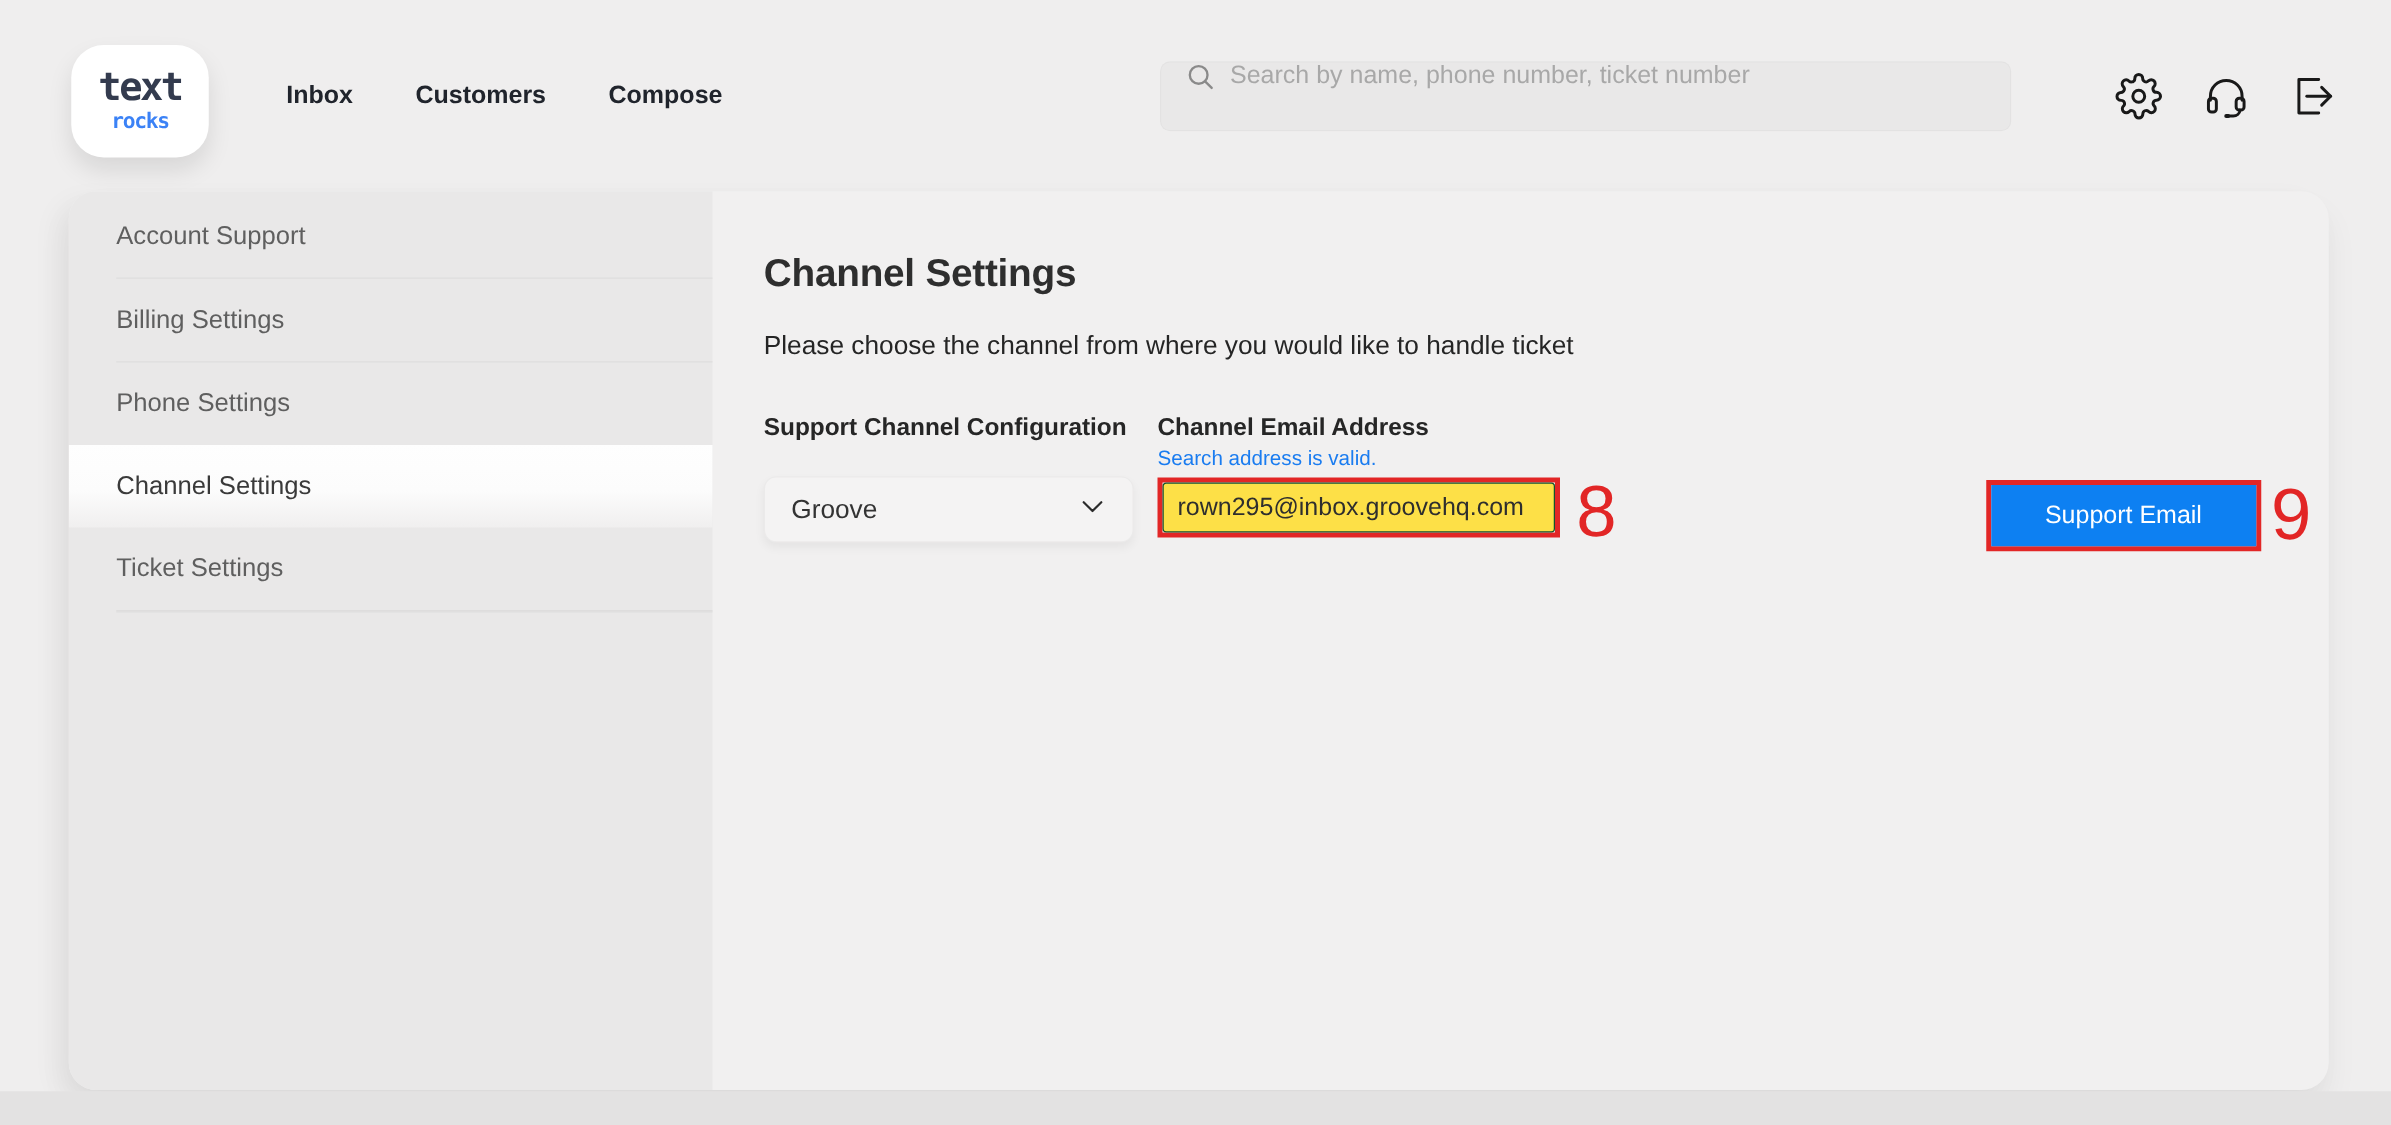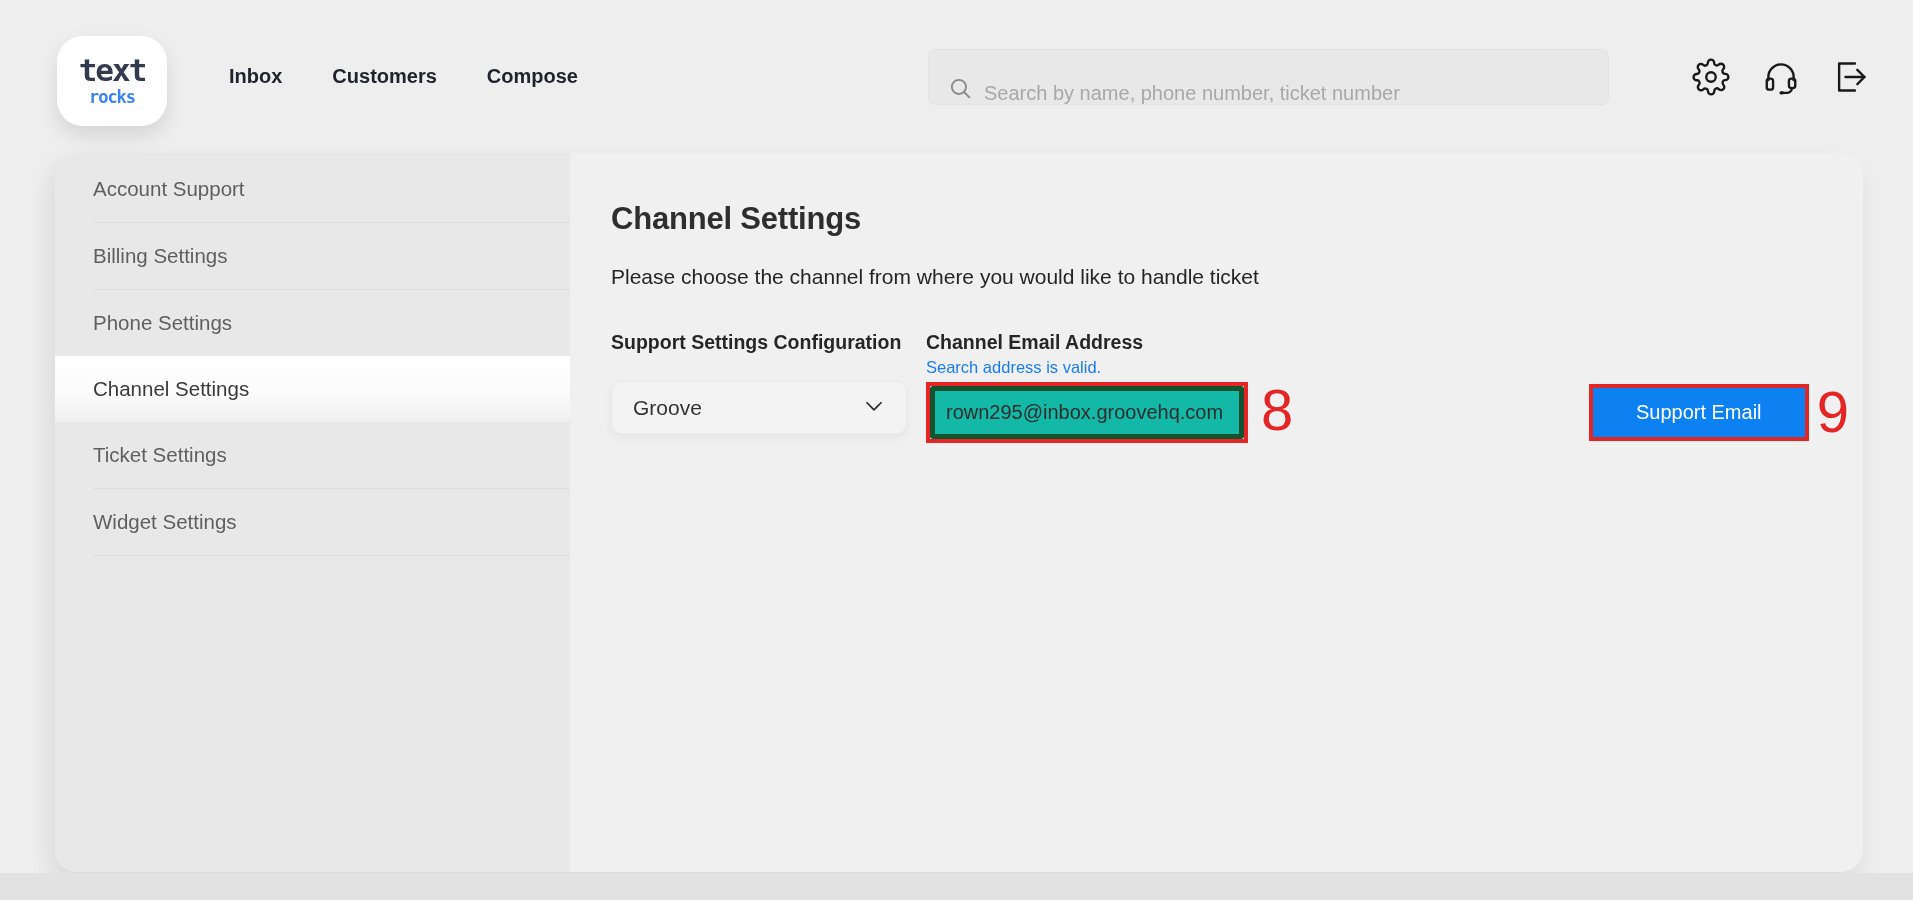--- a/index.html
+++ b/index.html
@@ -28,21 +28,21 @@
   }
   .logo-line2 {
     font-family:"DejaVu Sans Mono", monospace; font-weight:bold; font-size:17px;
     color:#3b82f6; line-height:1; margin-top:3px; letter-spacing:-1px;
   }
   .nav { display:flex; gap:50px; margin-left:62px; }
   .nav-item { font-size:20px; font-weight:bold; color:#20242c; cursor:pointer; white-space:nowrap; }
 
   .search {
     margin-left:auto; width:681px; height:56px; background:#e9e8e8; border-radius:8px;
-    display:flex; align-items:flex-end; padding:0 16px 0 20px; flex-shrink:0;
+    display:flex; align-items:flex-start; padding:0 16px 0 20px; flex-shrink:0;
     box-shadow:inset 0 0 0 1px rgba(0,0,0,.025);
   }
   .search svg { flex-shrink:0; }
   .search input {
     border:none; outline:none; background:transparent; width:100%; margin-left:11px;
     font-size:20px; color:#555; font-family:inherit;
   }
   .search input::placeholder { color:#a8a8a8; opacity:1; }
 
   .header-icons { display:flex; align-items:center; gap:32px; margin-left:83px; }
@@ -79,22 +79,22 @@
     box-shadow:0 4px 8px rgba(0,0,0,.05);
     display:flex; align-items:center; justify-content:space-between;
     padding:0 19px 0 21px; cursor:pointer;
   }
   .select-value { font-size:21px; color:#333333; }
 
   .email-field { margin-left:19px; flex-shrink:0; }
   .valid-note { font-size:16.5px; margin-top:4px; }
   .red-box { border:4px solid #e22626; margin-top:5px; display:inline-block; line-height:0; }
   .email-input {
-    display:block; width:314px; height:53px;
-    border:5px solid #14532d; border-radius:3px; background:#14b8a6;
+    display:block; width:314px; height:40px;
+    border:1px solid #14532d; border-radius:3px; background:#fde047;
     font-size:20px; color:#2e2e2e; padding:0 10px 0 11px; outline:none; font-family:inherit;
   }
   .annot { font-size:58px; line-height:1; color:#e22626; font-weight:normal; }
   .annot-8 { margin-left:13px; margin-top:50px; }
 
   .verify-wrap { margin-left:auto; margin-top:52px; display:flex; align-items:center; margin-right:0; }
   .verify-btn {
     display:block; width:212px; height:49px; border:none; cursor:pointer;
     background:#0d80f2; color:#ffffff; font-size:20px; font-family:inherit;
   }
@@ -157,32 +157,31 @@
 
     <aside class="sidebar">
       <div class="side-item">Account Support</div>
       <div class="side-divider"></div>
       <div class="side-item">Billing Settings</div>
       <div class="side-divider"></div>
       <div class="side-item">Phone Settings</div>
       <div class="side-item active">Channel Settings</div>
       <div class="side-item">Ticket Settings</div>
       <div class="side-divider"></div>
-      <div class="side-item">Widget Settings</div>
       <div class="side-divider"></div>
     </aside>
 
     <section class="content">
       <h1 class="page-title">Channel Settings</h1>
       <p class="page-sub">Please choose the channel from where you would like to handle ticket</p>
 
       <div class="form-row">
 
         <div class="config-field">
-          <span class="field-label">Support Settings Configuration</span>
+          <span class="field-label">Support Channel Configuration</span>
           <div class="select-box">
             <span class="select-value">Groove</span>
             <span>
               <svg width="26" height="26" viewBox="0 0 24 24" fill="none" stroke="#2b2b2b" stroke-width="1.6" stroke-linecap="round" stroke-linejoin="round">
                 <polyline points="5.5 9 12 15.5 18.5 9"></polyline>
               </svg>
             </span>
           </div>
         </div>
 

